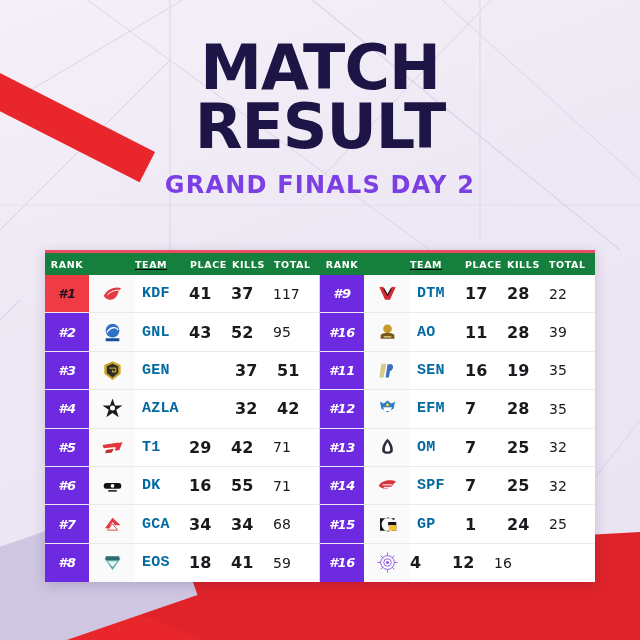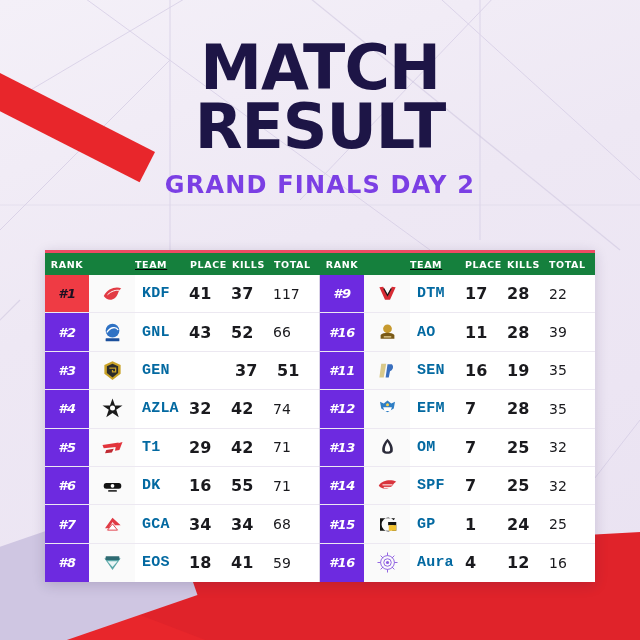--- a/index.html
+++ b/index.html
@@ -353,21 +353,21 @@
       <div class="c-team">
         <span class="team-name">GNL</span>
       </div>
       <div class="c-place">
         <span class="num">43</span>
       </div>
       <div class="c-kills">
         <span class="num">52</span>
       </div>
       <div class="c-total">
-        <span class="num total">66</span>
+        <span class="num total">95</span>
       </div>
     </div>
 
     <div class="row">
       <div class="c-rank">
         <div class="rank-cell">#3</div>
       </div>
       <div class="c-logo">
         <div class="logo-cell">
                 <svg class="logo-svg" viewBox="0 0 40 40">
@@ -401,23 +401,20 @@
               </div>
       </div>
       <div class="c-team">
         <span class="team-name">AZLA</span>
       </div>
       <div class="c-place">
         <span class="num">32</span>
       </div>
       <div class="c-kills">
         <span class="num">42</span>
-      </div>
-      <div class="c-total">
-        <span class="num total">74</span>
       </div>
     </div>
 
     <div class="row">
       <div class="c-rank">
         <div class="rank-cell">#5</div>
       </div>
       <div class="c-logo">
         <div class="logo-cell">
                 <svg class="logo-svg" viewBox="0 0 40 40">
@@ -716,23 +713,20 @@
                   <g fill="none" stroke="#8c5ce0" stroke-width="1.5">
                   <circle cx="20" cy="20" r="11"></circle>
                   <circle cx="20" cy="20" r="6"></circle>
                   <path d="M20 4 L20 9 M20 31 L20 36 M4 20 L9 20 M31 20 L36 20
                            M9 9 L13 13 M27 27 L31 31 M31 9 L27 13 M13 27 L9 31"></path>
                 </g>
                 <circle cx="20" cy="20" r="2.5" fill="#8c5ce0"></circle>
                 </svg>
               </div>
       </div>
-      <div class="c-team">
-        <span class="team-name">Aura</span>
-      </div>
       <div class="c-place">
         <span class="num">4</span>
       </div>
       <div class="c-kills">
         <span class="num">12</span>
       </div>
       <div class="c-total">
         <span class="num total">16</span>
       </div>
     </div>

